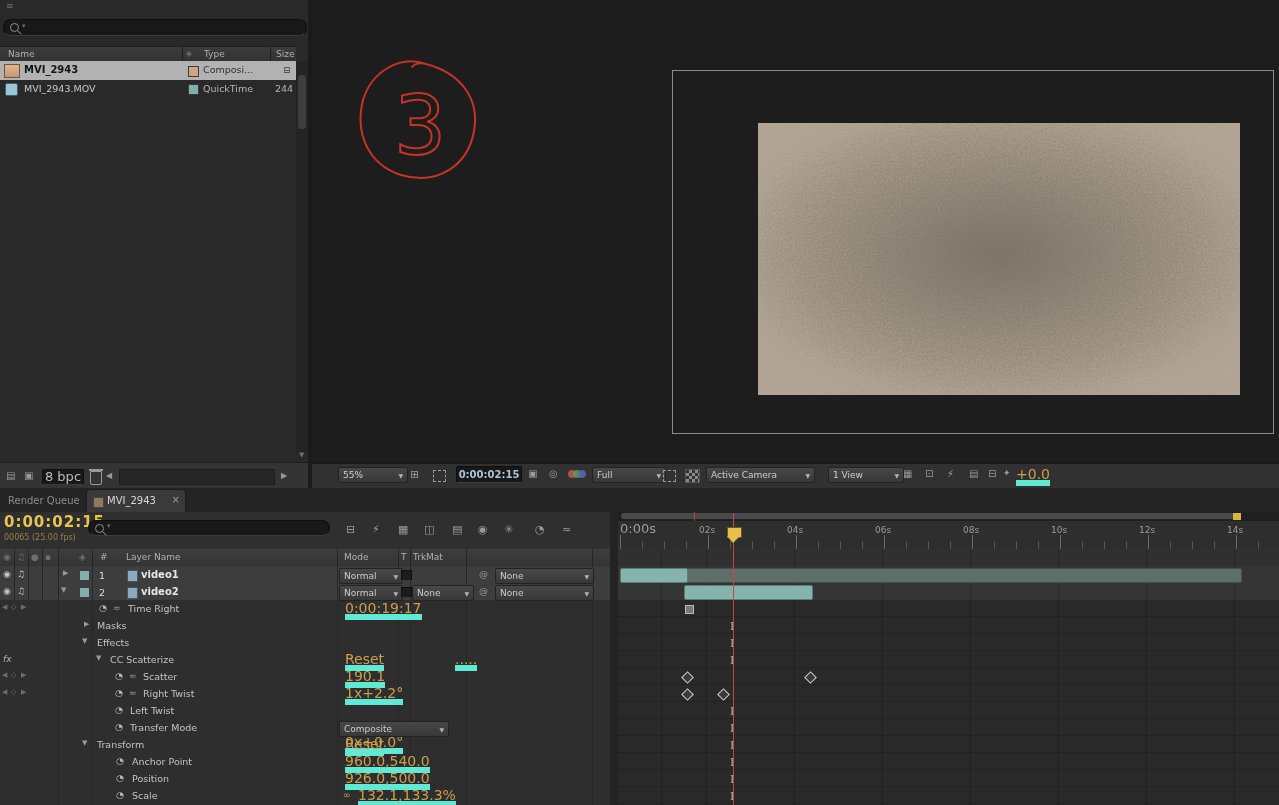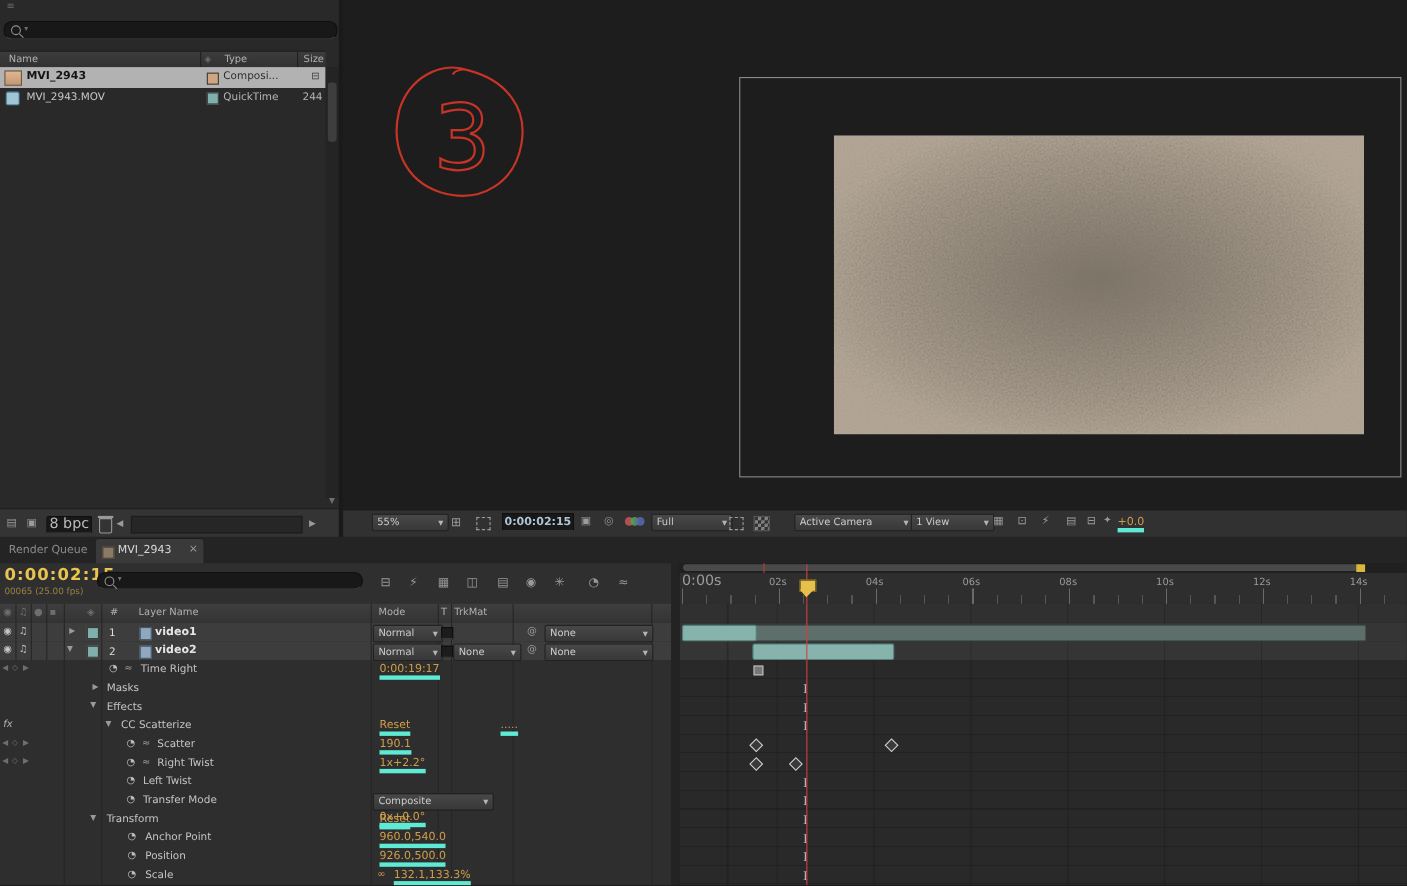--- a/index.html
+++ b/index.html
@@ -4,21 +4,21 @@
 <style>
   html,body{margin:0;padding:0;background:#111}
   #app{position:relative;width:1279px;height:805px;background:#232323;overflow:hidden;
        font-family:"DejaVu Sans","Liberation Sans",sans-serif;font-size:10px;color:#c8c8c8}
   .a{position:absolute}
   .inset{background:#181818;border:1px solid #0e0e0e;border-bottom-color:#3c3c3c}
   .rnd{border-radius:8px}
   .dd{background:linear-gradient(#484848,#383838);border:1px solid #222;border-radius:2px;
       display:flex;align-items:center;justify-content:space-between;padding:0 4px;font-size:9px;color:#ccc;height:14px}
   .dd .c{font-size:6px;color:#b5b5b5;margin-left:3px}
-  .hot{color:#cf9e4c;font-size:10px;line-height:11px;border-bottom:4px solid #5eead4;white-space:nowrap}
+  .hot{color:#cf9e4c;font-size:14px;line-height:11px;border-bottom:6px solid #5eead4;white-space:nowrap}
   .lbl{font-size:9.5px;color:#c4c4c4;white-space:nowrap}
   .ic{color:#9a9a9a;font-size:9px;line-height:1;white-space:nowrap}
   .ic.dim{color:#6e6e6e}
   .colhead{font-size:9px;color:#b0b0b0}
   .vline{width:1px;background:#262626}
   .mag{width:7px;height:7px;border:1px solid #8f8f8f;border-radius:50%;position:relative;display:inline-block}
   .mag:after{content:"";position:absolute;width:5px;height:1px;background:#8f8f8f;transform:rotate(45deg);right:-4px;bottom:-2px}
   .trash{width:10px;height:12px;border:1px solid #9a9a9a;border-radius:1px 1px 2px 2px;position:relative}
   .trash:before{content:"";position:absolute;top:-3px;left:-2px;right:-2px;height:2px;background:#9a9a9a}
   .checker{width:13px;height:12px;background-image:
@@ -142,21 +142,21 @@
       <div style="position:absolute;left:0;top:2px;width:8px;height:8px;border-radius:50%;background:#b05050"></div>
       <div style="position:absolute;left:5px;top:2px;width:8px;height:8px;border-radius:50%;background:#58a058;opacity:.85"></div>
       <div style="position:absolute;left:10px;top:2px;width:8px;height:8px;border-radius:50%;background:#5868b0;opacity:.85"></div>
     </div>
     <div class="a dd" style="left:592px;top:467px;width:64px">
       <span>Full</span>
       <span class="c">▼</span>
     </div>
     <div class="a dashbox" style="left:663px;top:470px"></div>
     <div class="a checker" style="left:685px;top:469px"></div>
-    <div class="a dd" style="left:722px;top:467px;width:99px">
+    <div class="a dd" style="left:706px;top:467px;width:99px">
       <span>Active Camera</span>
       <span class="c">▼</span>
     </div>
     <div class="a dd" style="left:828px;top:467px;width:66px">
       <span>1 View</span>
       <span class="c">▼</span>
     </div>
     <span class="a ic" style="left:903px;top:469px;font-size:10px">▦</span>
     <span class="a ic" style="left:925px;top:469px;font-size:10px">⊡</span>
     <span class="a ic" style="left:947px;top:469px;font-size:10px">⚡</span>

